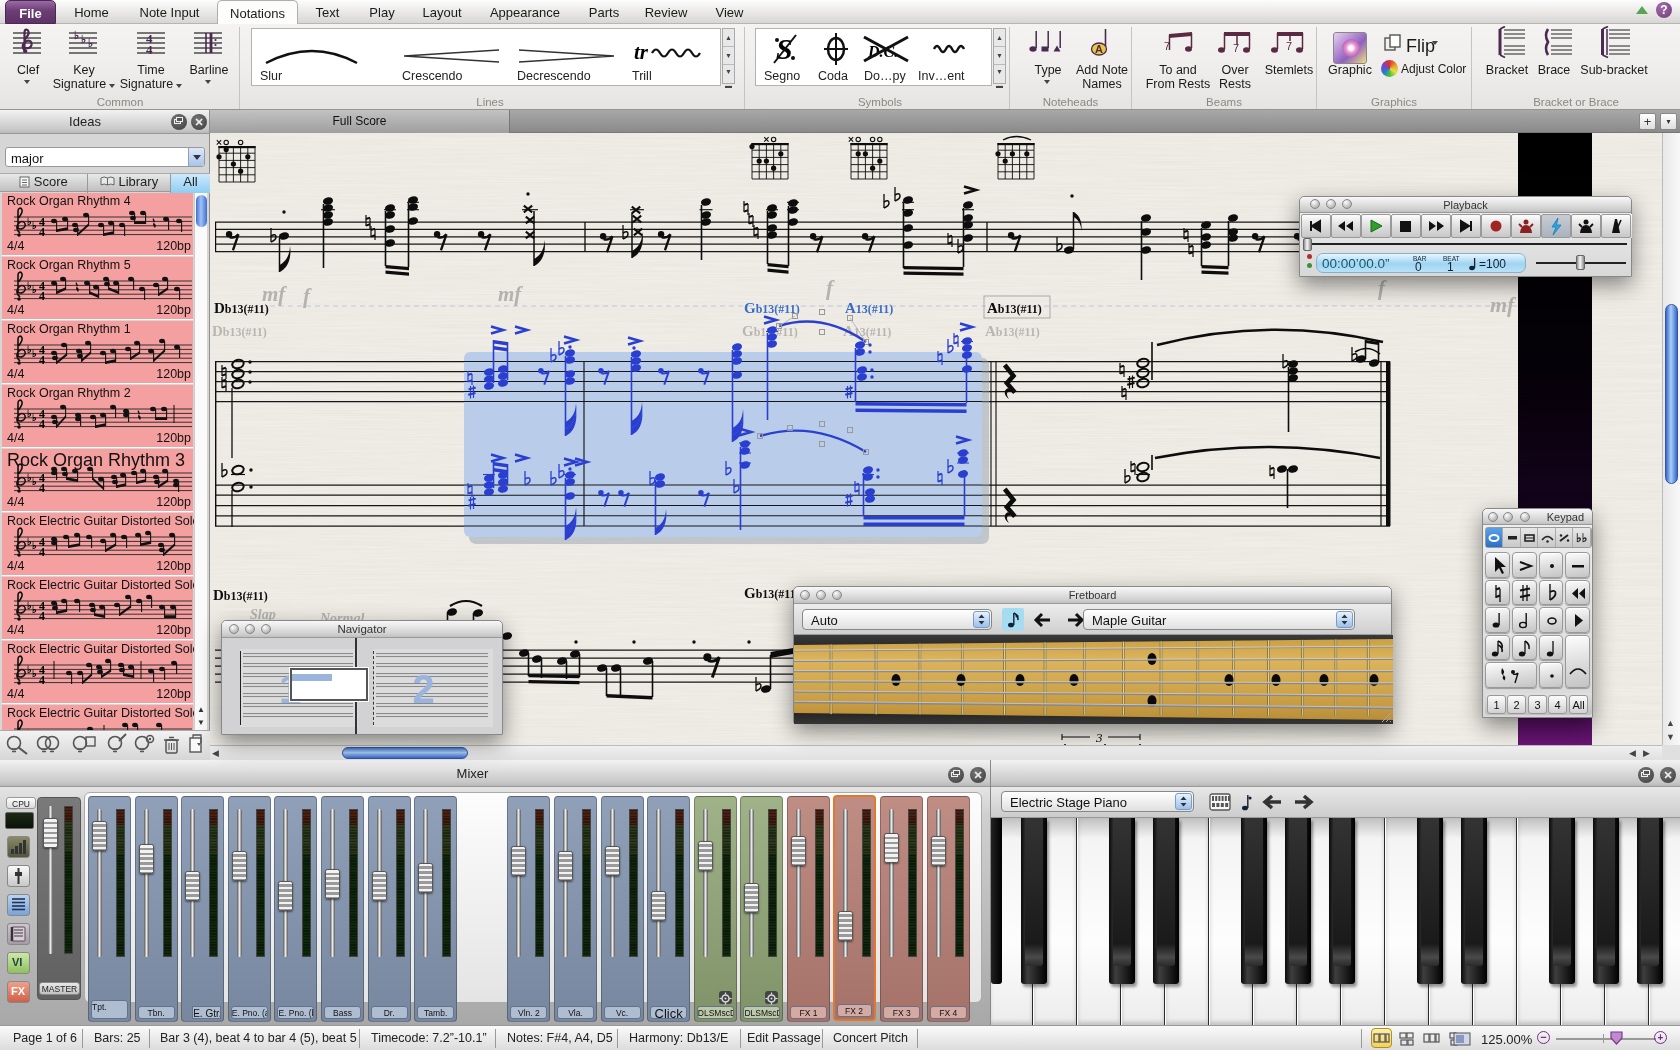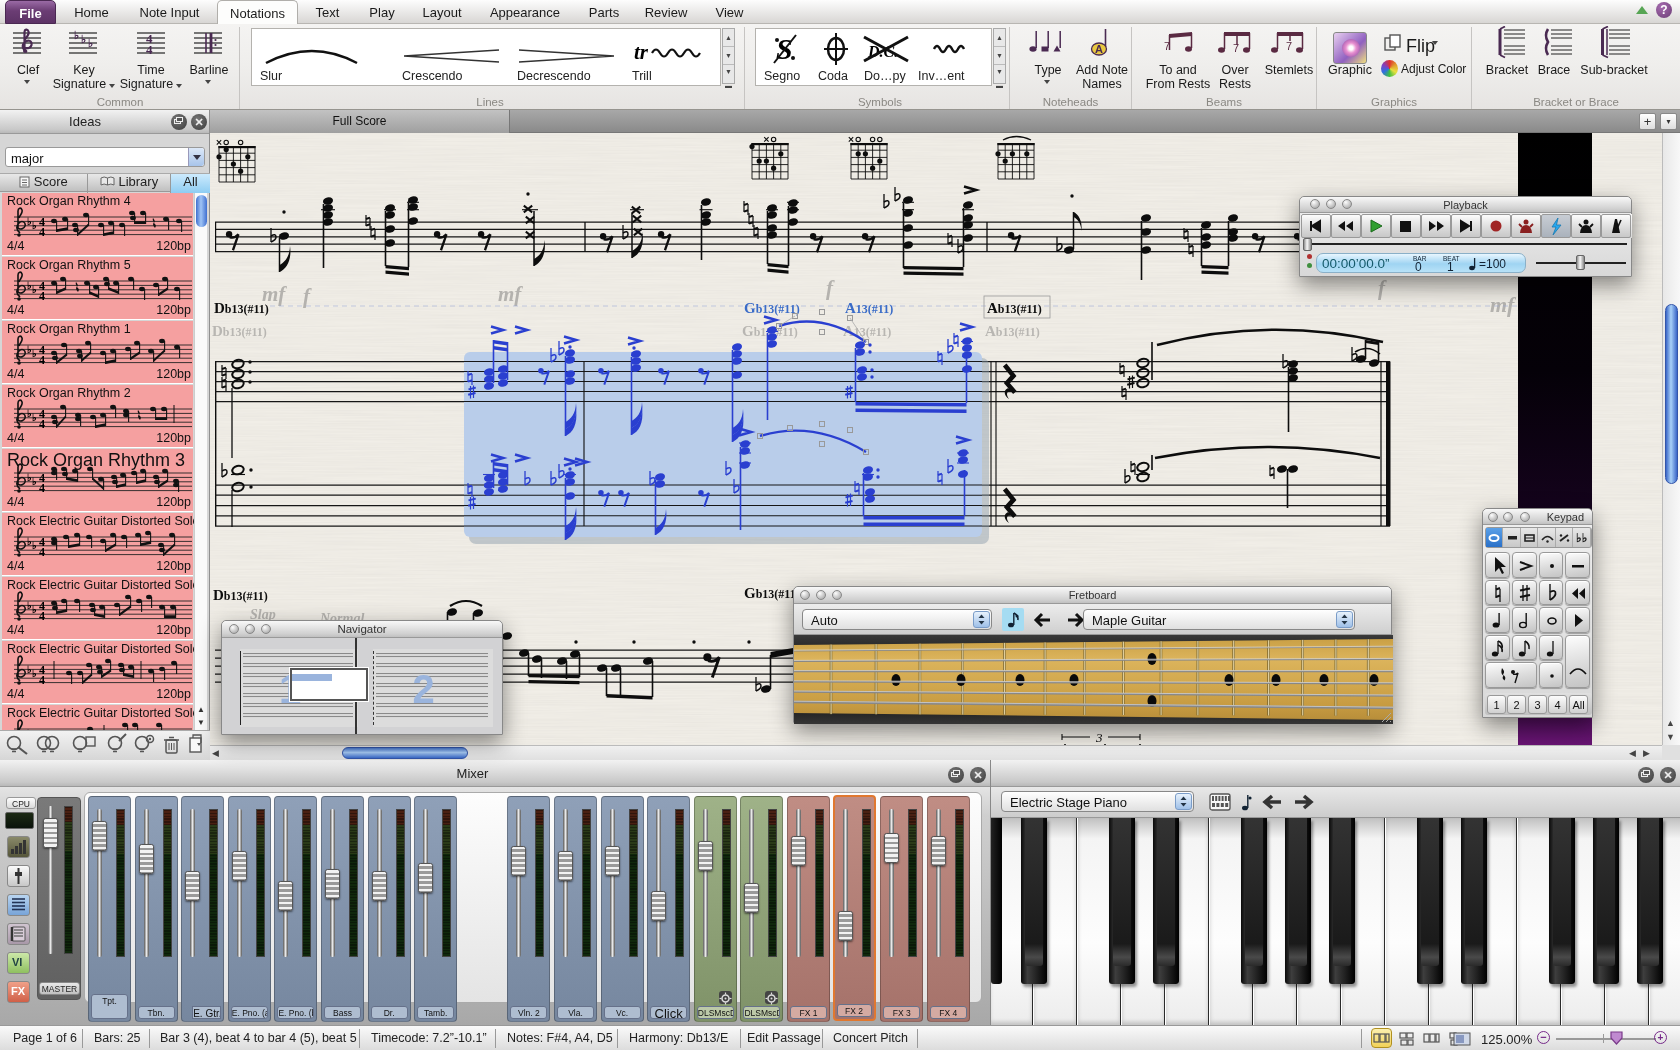--- a/index.html
+++ b/index.html
@@ -1586,21 +1586,21 @@
           <div style="position:absolute;left:10px;top:8px;width:5px;height:148px;background:linear-gradient(90deg,#555,#e8e8e8 50%,#555);border-radius:2px"></div>
           <div style="position:absolute;left:5px;top:20px;width:15px;height:30px;border-radius:2.5px;background:repeating-linear-gradient(180deg,#f2f2f2 0 2.5px,#9a9a9a 2.5px 5px);border:1px solid #555;box-shadow:0 1px 2px rgba(0,0,0,.5)"></div>
           <div style="position:absolute;left:26px;top:8px;width:9px;height:148px;border:1px solid #444;background:repeating-linear-gradient(180deg,rgba(0,0,0,.35) 0 1.4px,transparent 1.4px 2.8px),linear-gradient(180deg,#4a2012 0 10%,#2a3a18 10% 30%,#10280c 30%)"></div>
           <div style="position:absolute;left:1px;bottom:4px;width:41px;height:13px;background:linear-gradient(#e8e8e8,#c0c0c0);border:1px solid #888;border-radius:3px;font-size:8.5px;text-align:center;line-height:13px;color:#222">MASTER</div>
         </div>
         <div style="position:absolute;left:84px;top:5px;width:898px;height:211px;background:linear-gradient(#fdfdfd,#e4e4e4);border:1px solid #aaa;border-radius:6px"></div>
         <div class="mstrip" style="left:88px;background:linear-gradient(#8fa0b8,#76879f);">
           <div style="position:absolute;left:8px;top:12px;width:5px;height:148px;background:linear-gradient(90deg,#555,#e8e8e8 50%,#555);border-radius:2px"></div>
           <div style="position:absolute;left:3px;top:24px;width:15px;height:30px;border-radius:2.5px;background:repeating-linear-gradient(180deg,#f2f2f2 0 2.5px,#9a9a9a 2.5px 5px);border:1px solid #555;box-shadow:0 1px 2px rgba(0,0,0,.5)"></div>
           <div style="position:absolute;left:27px;top:12px;width:9px;height:148px;border:1px solid #444;background:repeating-linear-gradient(180deg,rgba(0,0,0,.35) 0 1.4px,transparent 1.4px 2.8px),linear-gradient(180deg,#4a2012 0 10%,#2a3a18 10% 30%,#10280c 30%)"></div>
-          <div style="position:absolute;left:2px;bottom:2px;right:2px;height:25px;background:#aebdd0;border:1px solid #66718a;border-radius:3px;font-size:8.5px;text-align:center;line-height:13px;color:#111;white-space:nowrap;overflow:hidden">Tpt.</div>
+          <div style="position:absolute;left:2px;bottom:2px;right:2px;height:19px;background:#aebdd0;border:1px solid #66718a;border-radius:3px;font-size:8.5px;line-height:13px;color:#111;white-space:nowrap;overflow:hidden">Tpt.</div>
         </div>
         <div class="mstrip" style="left:134.6px;background:linear-gradient(#8fa0b8,#76879f);">
           <div style="position:absolute;left:8px;top:12px;width:5px;height:148px;background:linear-gradient(90deg,#555,#e8e8e8 50%,#555);border-radius:2px"></div>
           <div style="position:absolute;left:3px;top:47px;width:15px;height:30px;border-radius:2.5px;background:repeating-linear-gradient(180deg,#f2f2f2 0 2.5px,#9a9a9a 2.5px 5px);border:1px solid #555;box-shadow:0 1px 2px rgba(0,0,0,.5)"></div>
           <div style="position:absolute;left:27px;top:12px;width:9px;height:148px;border:1px solid #444;background:repeating-linear-gradient(180deg,rgba(0,0,0,.35) 0 1.4px,transparent 1.4px 2.8px),linear-gradient(180deg,#4a2012 0 10%,#2a3a18 10% 30%,#10280c 30%)"></div>
           <div style="position:absolute;left:2px;bottom:2px;right:2px;height:13px;background:#aebdd0;border:1px solid #66718a;border-radius:3px;font-size:8.5px;text-align:center;line-height:13px;color:#111;white-space:nowrap;overflow:hidden">Tbn.</div>
         </div>
         <div class="mstrip" style="left:181.2px;background:linear-gradient(#8fa0b8,#76879f);">
           <div style="position:absolute;left:8px;top:12px;width:5px;height:148px;background:linear-gradient(90deg,#555,#e8e8e8 50%,#555);border-radius:2px"></div>
           <div style="position:absolute;left:3px;top:74px;width:15px;height:30px;border-radius:2.5px;background:repeating-linear-gradient(180deg,#f2f2f2 0 2.5px,#9a9a9a 2.5px 5px);border:1px solid #555;box-shadow:0 1px 2px rgba(0,0,0,.5)"></div>

